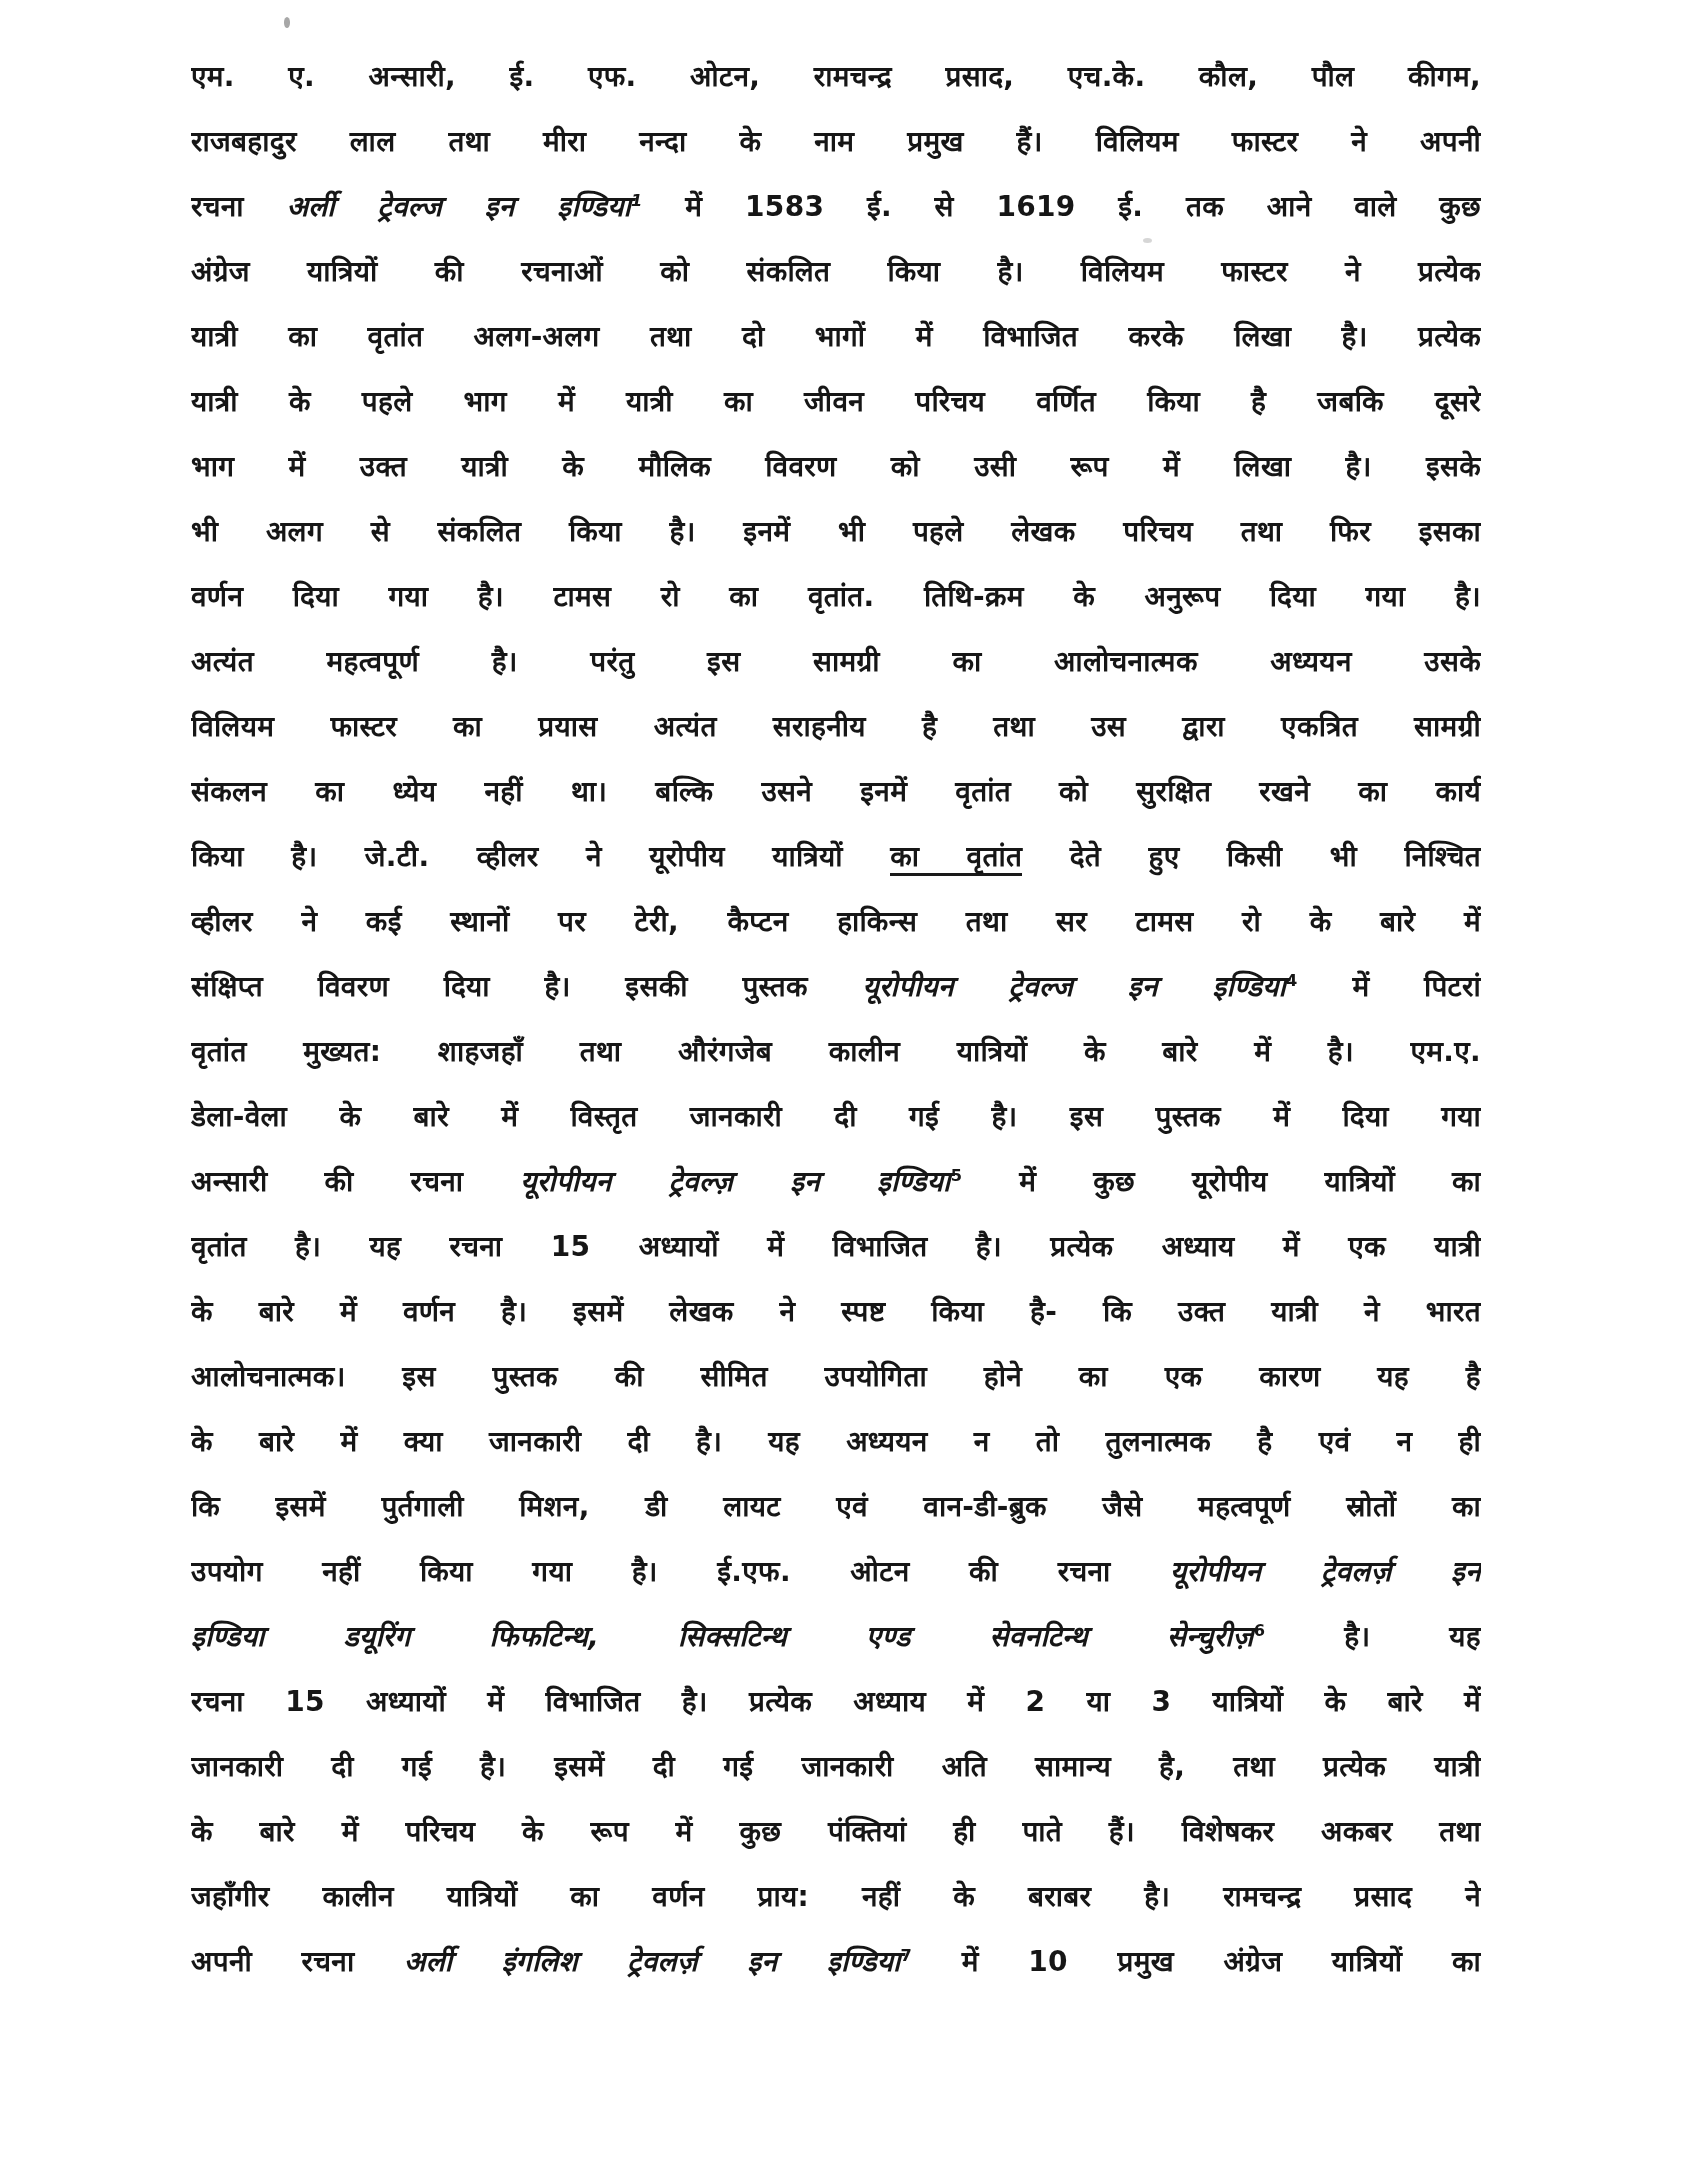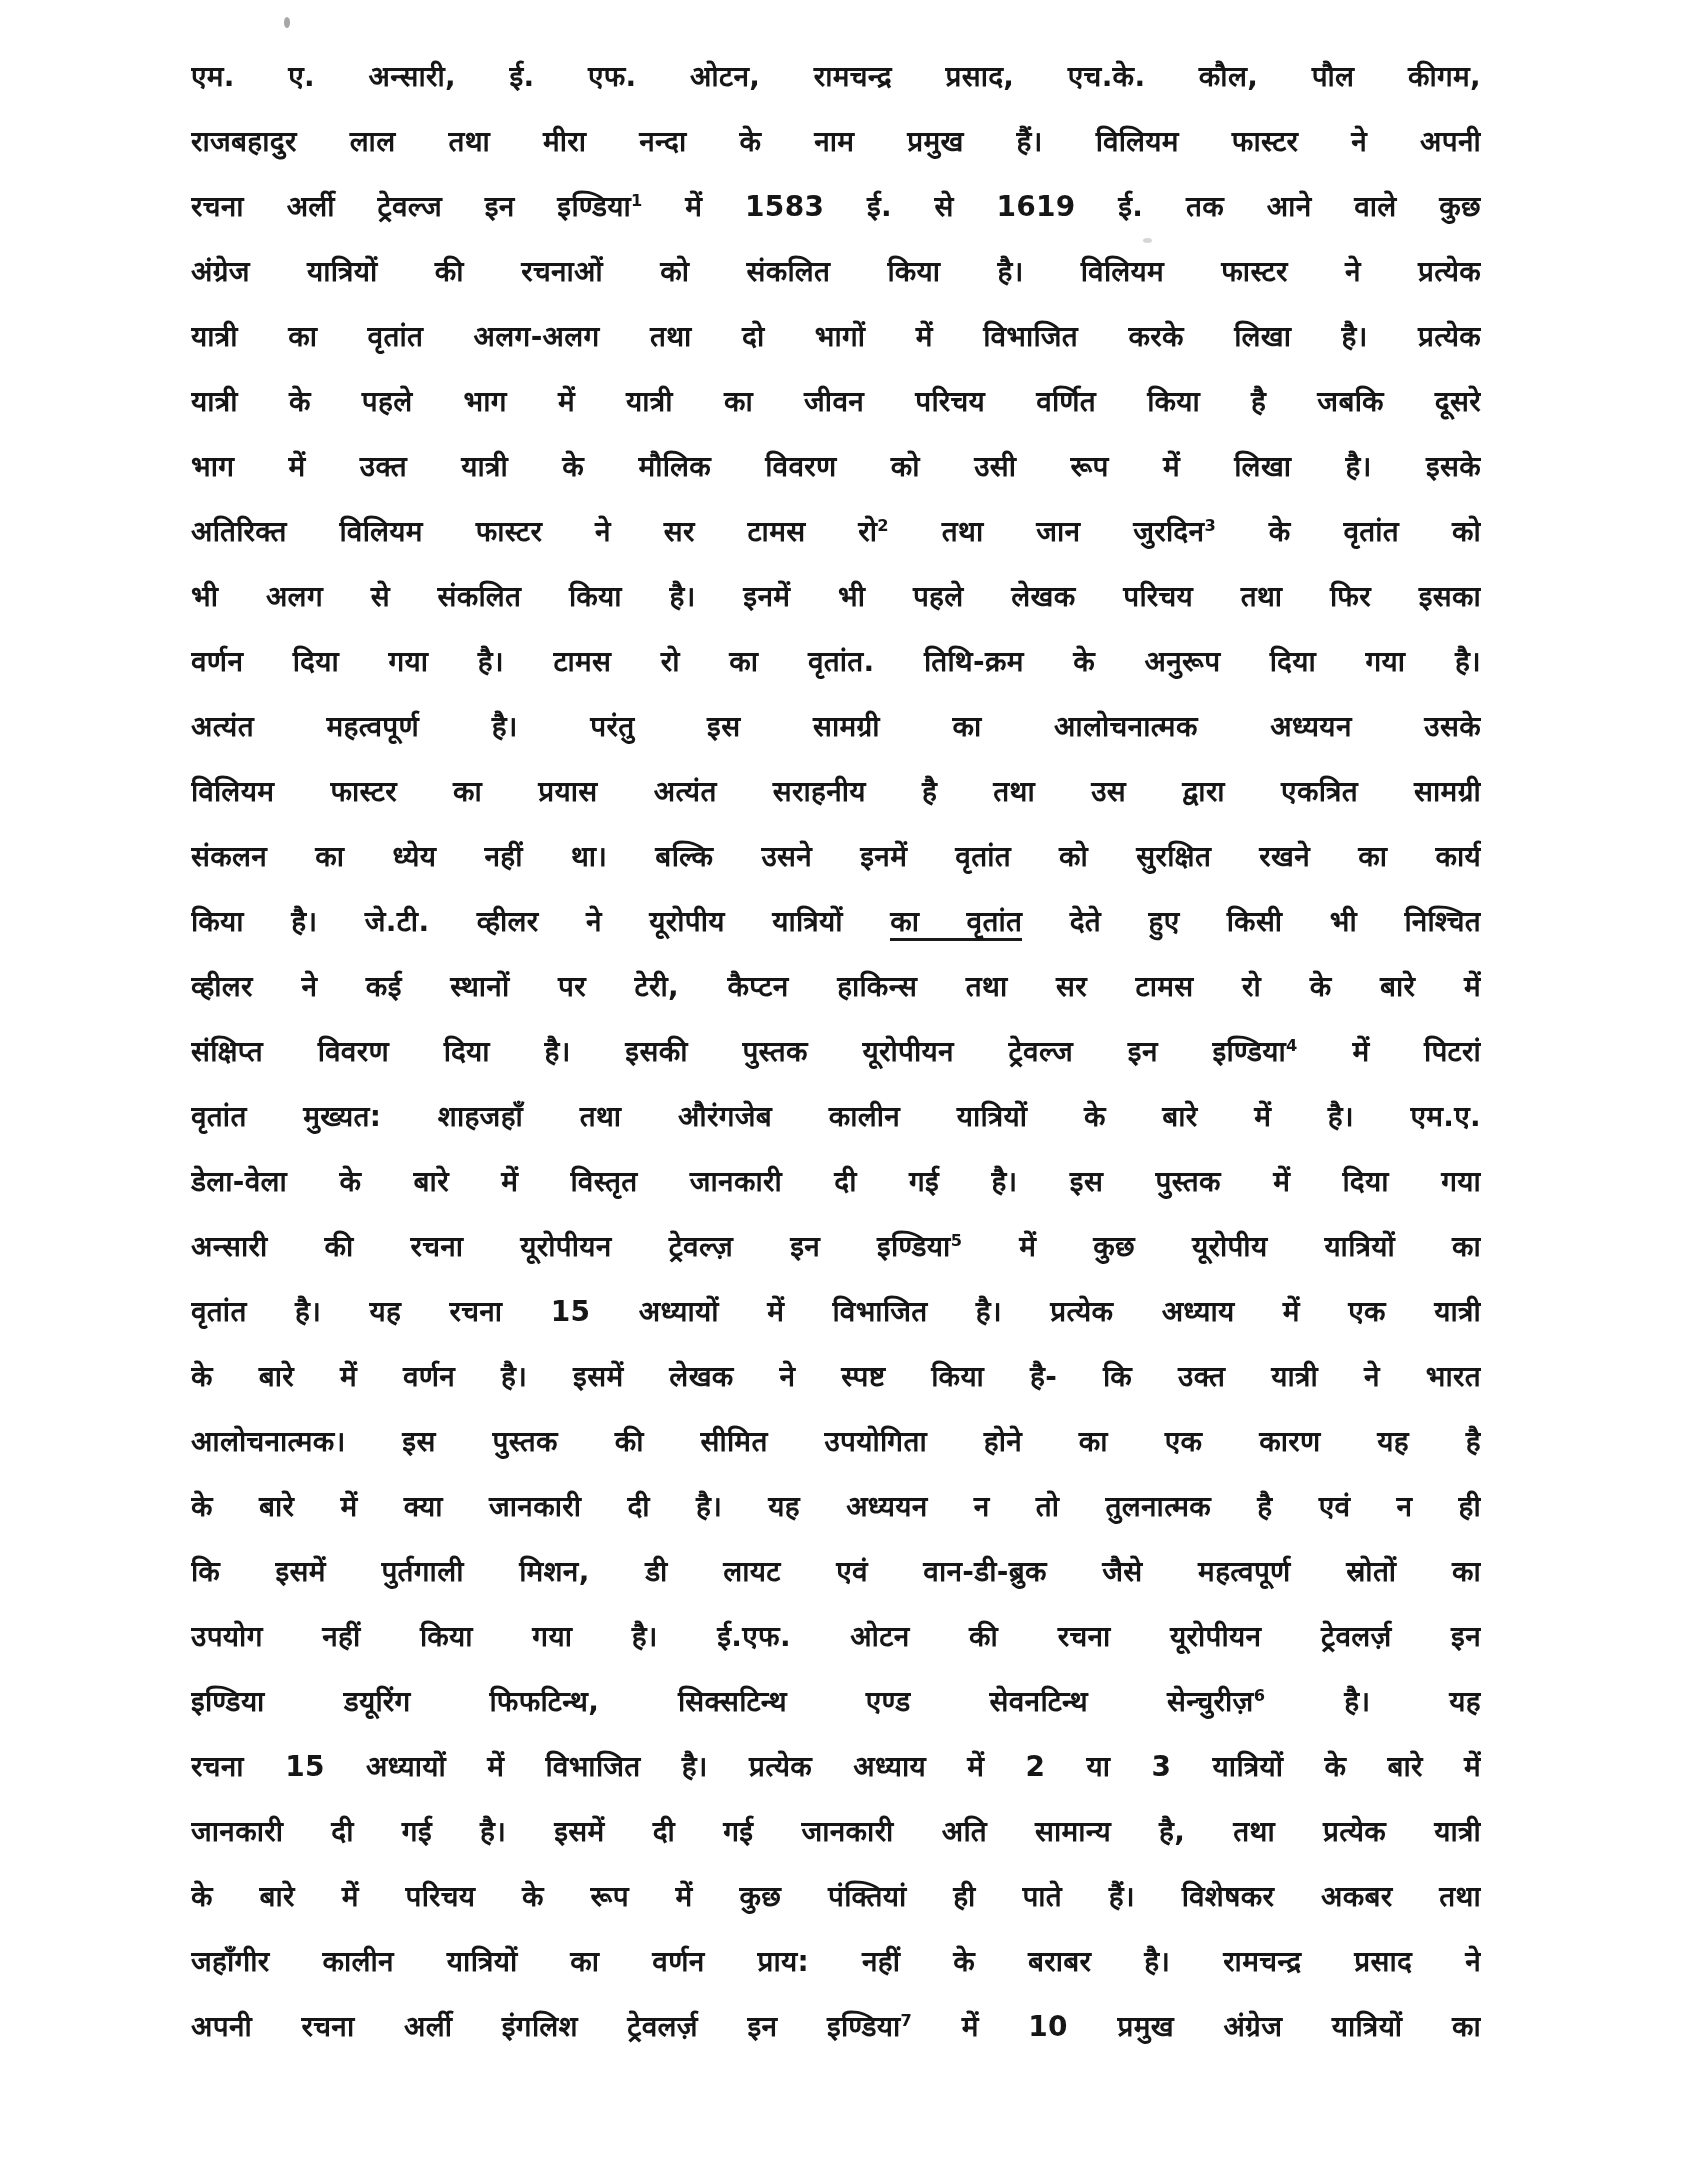--- a/index.html
+++ b/index.html
@@ -36,20 +36,21 @@
     height: 65px;
     line-height: 65px;
     text-align: justify;
     text-align-last: justify;
     text-justify: inter-word;
     overflow: hidden;
     white-space: normal;
   }
   .line span { display: inline; }
   .it {
+    font-style: italic;
   }
   .sup {
     vertical-align: super;
     font-size: 58%;
     line-height: 0;
   }
   .ul {
     border-bottom: 3.3px solid #1a1a1a;
   }
   .speck {
@@ -68,21 +69,20 @@
   <div class="speck speck-1"></div>
   <div class="speck speck-2"></div>
   <div class="text-block">
       <div class="line"><span>एम. ए. अन्सारी, ई. एफ. ओटन, रामचन्द्र प्रसाद, एच.के. कौल, पौल कीगम,</span></div>
       <div class="line"><span>राजबहादुर लाल तथा मीरा नन्दा के नाम प्रमुख हैं। विलियम फास्टर ने अपनी</span></div>
       <div class="line"><span>रचना </span><span class="it">अर्ली ट्रेवल्ज इन इण्डिया</span><span class="it sup">1</span><span> में 1583 ई. से 1619 ई. तक आने वाले कुछ</span></div>
       <div class="line"><span>अंग्रेज यात्रियों की रचनाओं को संकलित किया है। विलियम फास्टर ने प्रत्येक</span></div>
       <div class="line"><span>यात्री का वृतांत अलग-अलग तथा दो भागों में विभाजित करके लिखा है। प्रत्येक</span></div>
       <div class="line"><span>यात्री के पहले भाग में यात्री का जीवन परिचय वर्णित किया है जबकि दूसरे</span></div>
       <div class="line"><span>भाग में उक्त यात्री के मौलिक विवरण को उसी रूप में लिखा है। इसके</span></div>
-      <div class="line"><span>अतिरिक्त विलियम फास्टर ने सर टामस रो</span><span class="sup">2</span><span> तथा जान जुरदिन</span><span class="sup">3</span><span> के वृतांत को</span></div>
       <div class="line"><span>भी अलग से संकलित किया है। इनमें भी पहले लेखक परिचय तथा फिर इसका</span></div>
       <div class="line"><span>वर्णन दिया गया है। टामस रो का वृतांत. तिथि-क्रम के अनुरूप दिया गया है।</span></div>
       <div class="line"><span>अत्यंत महत्वपूर्ण है। परंतु इस सामग्री का आलोचनात्मक अध्ययन उसके</span></div>
       <div class="line"><span>विलियम फास्टर का प्रयास अत्यंत सराहनीय है तथा उस द्वारा एकत्रित सामग्री</span></div>
       <div class="line"><span>संकलन का ध्येय नहीं था। बल्कि उसने इनमें वृतांत को सुरक्षित रखने का कार्य</span></div>
       <div class="line"><span>किया है। जे.टी. व्हीलर ने यूरोपीय यात्रियों </span><span class="ul">का वृतांत</span><span> देते हुए किसी भी निश्चित</span></div>
       <div class="line"><span>व्हीलर ने कई स्थानों पर टेरी, कैप्टन हाकिन्स तथा सर टामस रो के बारे में</span></div>
       <div class="line"><span>संक्षिप्त विवरण दिया है। इसकी पुस्तक </span><span class="it">यूरोपीयन ट्रेवल्ज इन इण्डिया</span><span class="sup">4</span><span> में पिटरां</span></div>
       <div class="line"><span>वृतांत मुख्यत: शाहजहाँ तथा औरंगजेब कालीन यात्रियों के बारे में है। एम.ए.</span></div>
       <div class="line"><span>डेला-वेला के बारे में विस्तृत जानकारी दी गई है। इस पुस्तक में दिया गया</span></div>

